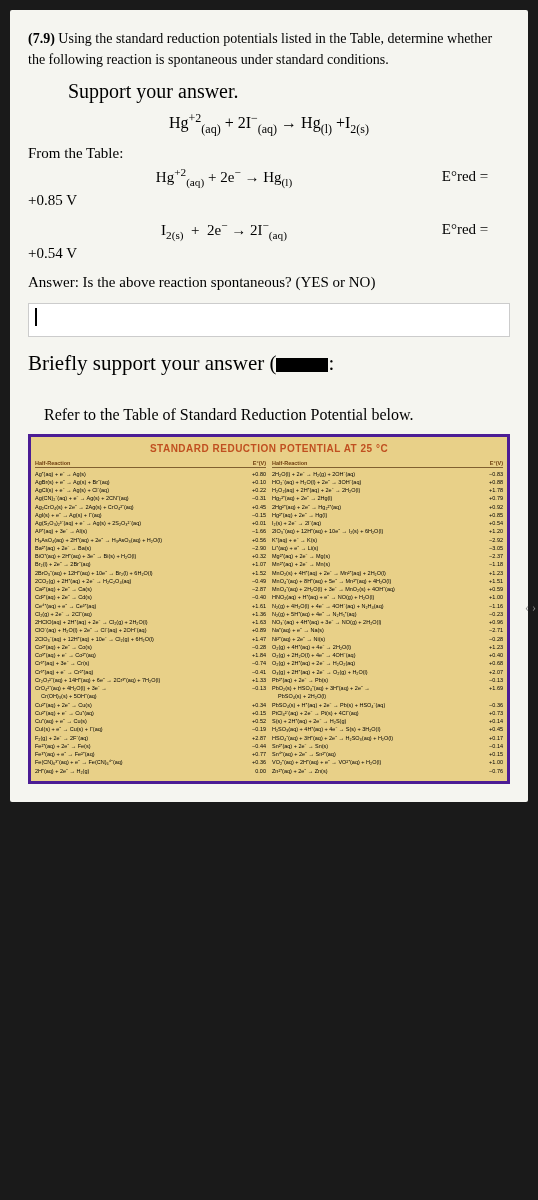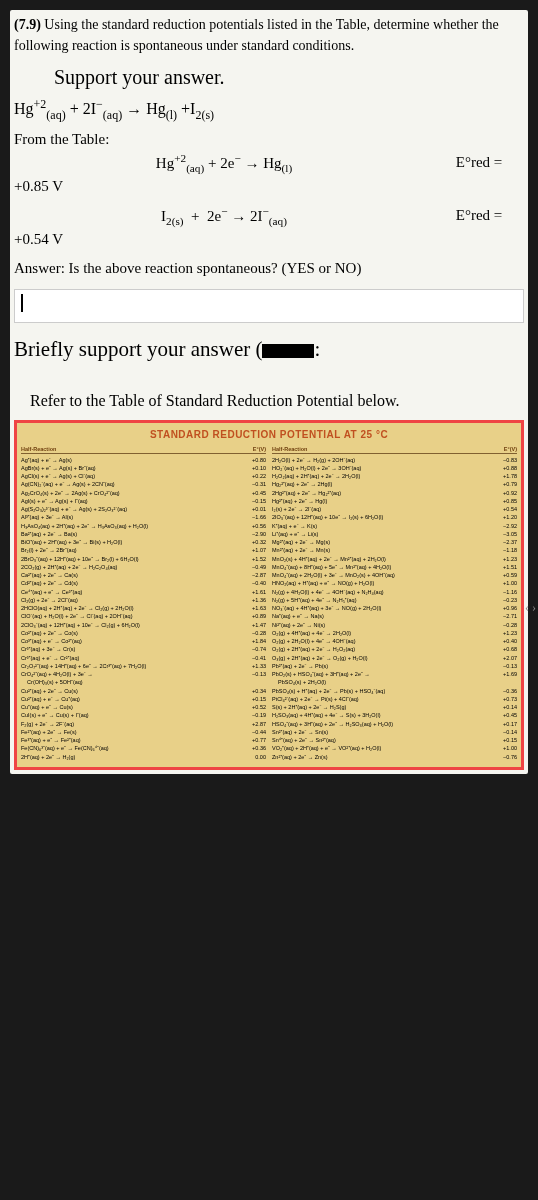--- a/index.html
+++ b/index.html
@@ -5,36 +5,36 @@
   body {
     margin: 0;
     padding: 10px;
     background: #1a1a1a;
     font-family: Georgia, 'Times New Roman', serif;
     width: 518px;
     color: #000;
   }
   .page {
     background: #f5f5f0;
-    padding: 4px;
+    padding: 18px;
     border-radius: 2px;
   }
   .problem-text {
     font-size: 14px;
     line-height: 1.5;
   }
   .problem-num {
     font-weight: bold;
   }
   .support {
     margin: 10px 0 6px 40px;
     font-size: 20px;
   }
   .formula {
-    text-align: left;
+    text-align: center;
     font-family: 'Times New Roman', serif;
     font-size: 16px;
     margin: 8px 0;
   }
   .sup { vertical-align: super; font-size: 0.75em; }
   .sub { vertical-align: sub; font-size: 0.75em; }
   .section {
     font-size: 15px;
     margin: 8px 0 4px 0;
   }
@@ -88,21 +88,21 @@
     height: 14px;
     background: #000;
     vertical-align: middle;
   }
   .refer {
     font-size: 16px;
     margin: 30px 0 10px 16px;
   }
   .table-wrap {
     background: #e8d088;
-    border: 3px solid #ef4444;
+    border: 3px solid #4c1d95;
     padding: 6px 4px;
     font-size: 5.5px;
     font-family: Arial, sans-serif;
   }
   .table-title {
     text-align: center;
     color: #c05020;
     font-weight: bold;
     font-size: 10px;
     margin-bottom: 6px;

